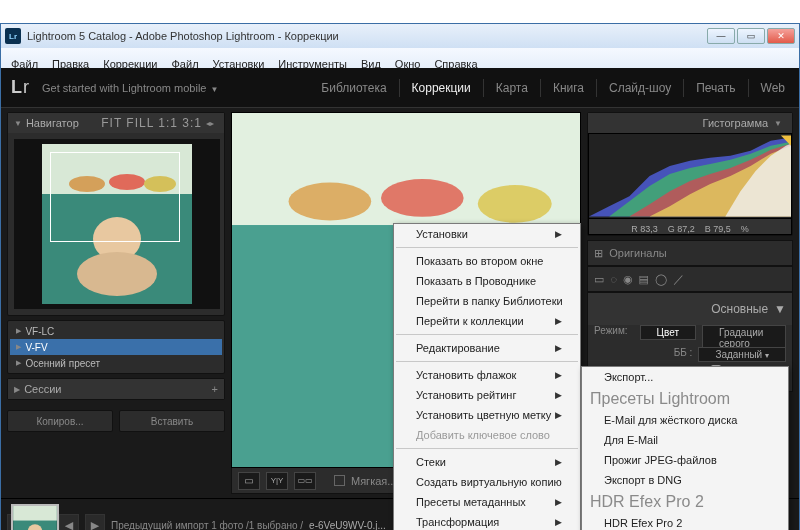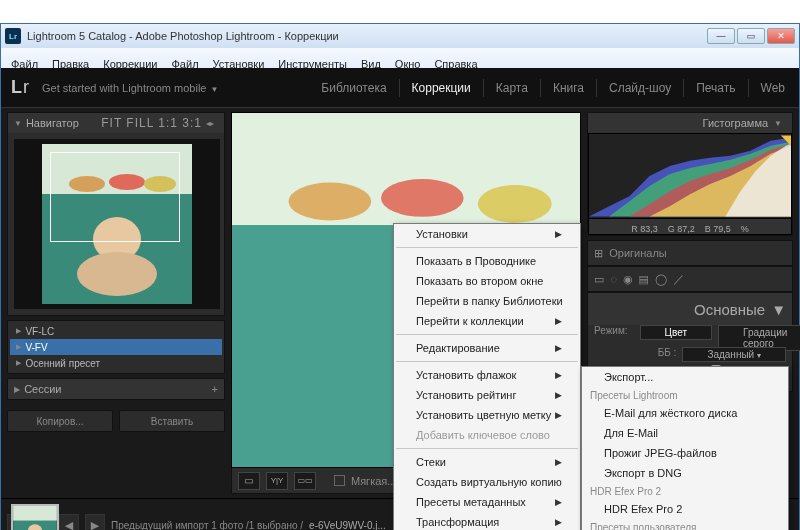--- a/index.html
+++ b/index.html
@@ -49,45 +49,45 @@
   .canvas { flex:1; background:#555; border:1px solid #000; position:relative; overflow:hidden;}
   .toolbar { height:26px; background:#2c2c2c; border:1px solid #111; border-top:none; display:flex; align-items:center; gap:6px; padding:0 6px;}
   .view-btn { width:22px; height:18px; background:#1a1a1a; border:1px solid #444; display:flex; align-items:center; justify-content:center; font-size:10px; color:#aaa;}
   .chk { width:11px; height:11px; border:1px solid #666; background:#2c2c2c; display:inline-block;}
 
   .right-col { width:218px; padding:4px 6px 0 6px; display:flex; flex-direction:column; gap:0;}
   .histo { height:86px; background:#222; border:1px solid #000; position:relative; overflow:hidden;}
   .histo-readout { height:16px; background:#333; border:1px solid #000; border-top:none; display:flex; align-items:flex-end; justify-content:center; gap:10px; color:#aaa; font-size:9px;}
   .orig-row { height:26px; background:#2c2c2c; border:1px solid #111; display:flex; align-items:center; padding:0 6px; color:#888;}
   .basic-pane { background:#2c2c2c; border:1px solid #111;}
-  .basic-h { height:22px; display:flex;align-items:center; justify-content:flex-end; padding:16px 6px; color:#aaa; font-size:15px; background:#333;}
+  .basic-h { height:22px; display:flex;align-items:center; justify-content:flex-end; padding:16px 6px; color:#aaa; font-size:12px; background:#333;}
   .basic-row { height:22px; display:flex; align-items:flex-start; padding:0 6px; gap:6px; color:#aaa; font-size:10px;}
   .basic-row .lab { color:#888;}
-  .basic-row .seg { background:#1a1a1a; border:1px solid #444; padding:1px 24px; color:#aaa;}
+  .basic-row .seg { background:#1a1a1a; border:1px solid #444; padding:1px 16px; color:#aaa;}
   .basic-row .seg.active { color:#fff;}
   .basic-row .spacer { flex:1;}
   .slider { flex:1; height:4px; background:#444; position:relative; border-radius:2px;}
   .slider .knob { position:absolute; top:-4px; width:10px; height:12px; background:#aaa; border-radius:2px;}
   .val { color:#ddd; width:28px; text-align:right;}
 
   
   .filmstrip { position:absolute; left:0; right:0; bottom:0; height:54px; background:#1a1a1a; border-top:1px solid #000; display:flex; align-items:center; padding:2px 6px; gap:6px;}
   .fs-nav { width:20px; height:24px; border:1px solid #333; background:#2a2a2a; color:#888; display:flex; align-items:center; justify-content:center;}
   .fs-thumb { width:48px; height:44px; border:1px solid #333; background:#222; position:relative;}
   .fs-thumb.sel { border:2px solid #bbb;}
   .fs-text { color:#888; font-size:10px;}
 
   
   .ctx { position:absolute; background:#f4f4f4; border:1px solid #7a7a7a; box-shadow:2px 2px 6px rgba(0,0,0,.4); font-size:11px; color:#222; z-index:100;}
   .ctx .row { height:20px; display:flex; align-items:center; padding:0 18px 0 22px; white-space:nowrap;}
   .ctx .row .arr { margin-left:auto; font-size:9px; color:#333;}
   .ctx .row.dis { color:#9a9a9a;}
   .ctx .row.hi { background:#cfe3ff;}
   .ctx .sep { height:1px; background:#c8c8c8; margin:3px 2px;}
-  .ctx .grp { color:#8a8a8a; padding:3px 8px 2px 8px; font-size:10px;}
+  .ctx .grp { color:#8a8a8a; padding:3px 8px 2px 8px; font-size:16px;}
 
   
   .histo svg { width:100%; height:100%;}
 </style>
 </head>
 <body>
 
 <div class="win-frame">
   <div class="titlebar">
     <div class="app-icon">Lr</div>
@@ -300,24 +300,24 @@
       </div>
     </div>
 
     <div class="ctx" id="ctx-main" style="left:392px; top:155px; width:188px;">
         <div class="row">
           <span>Установки</span>
           <span class="arr">▶</span>
         </div>
         <div class="sep"></div>
         <div class="row">
+          <span>Показать во втором окне</span>
+        </div>
+        <div class="row">
           <span>Показать в Проводнике</span>
-        </div>
-        <div class="row">
-          <span>Показать во втором окне</span>
         </div>
         <div class="row">
           <span>Перейти в папку Библиотеки</span>
         </div>
         <div class="row">
           <span>Перейти к коллекции</span>
           <span class="arr">▶</span>
         </div>
         <div class="sep"></div>
         <div class="row">

